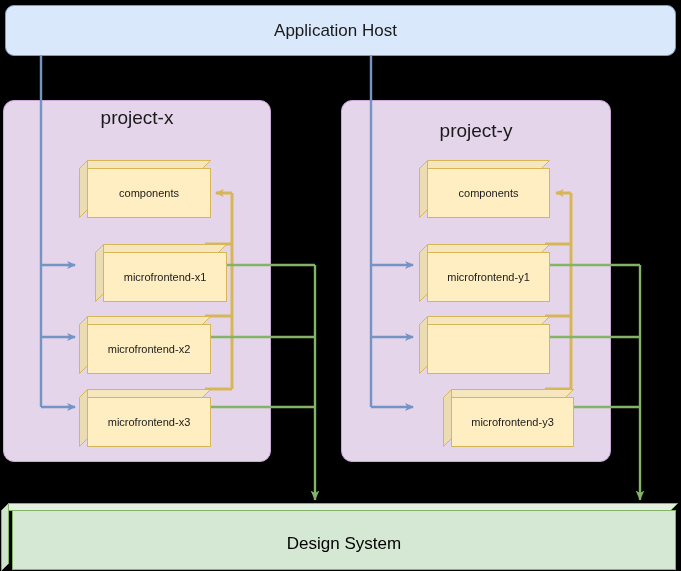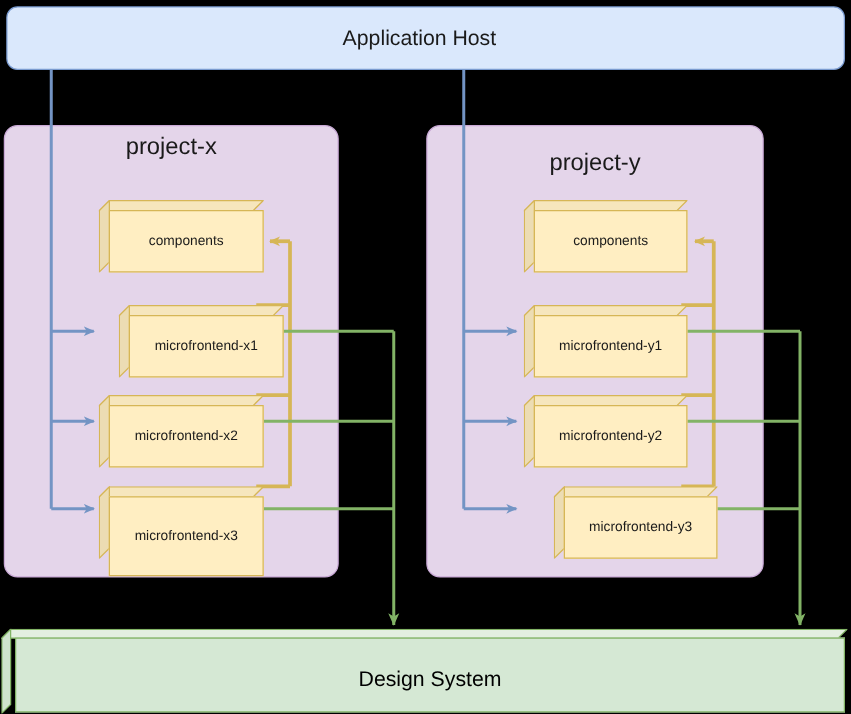--- a/index.html
+++ b/index.html
@@ -141,21 +141,21 @@
     <div class="top">
       <svg width="132" height="58" viewBox="0 0 132 58">
         <path d="M0.5,8.5 L8.5,0.5 L131.5,0.5 L123.5,8.5 Z" fill="#f6e6bd" stroke="#d6b656" stroke-width="1"></path>
         <path d="M0.5,8.5 L0.5,57.5 L8.5,49.5 L8.5,0.5 Z" fill="#ecdcb3" stroke="#d6b656" stroke-width="1"></path>
       </svg>
     </div>
     <div class="face"></div>
     <div class="txt">microfrontend-x2</div>
   </div>
 
-  <div class="cube" style="left:79px;top:389px;width:132px;height:72px;">
+  <div class="cube" style="left:79px;top:389px;width:132px;height:58px;">
     <div class="top">
       <svg width="132" height="58" viewBox="0 0 132 58">
         <path d="M0.5,8.5 L8.5,0.5 L131.5,0.5 L123.5,8.5 Z" fill="#f6e6bd" stroke="#d6b656" stroke-width="1"></path>
         <path d="M0.5,8.5 L0.5,57.5 L8.5,49.5 L8.5,0.5 Z" fill="#ecdcb3" stroke="#d6b656" stroke-width="1"></path>
       </svg>
     </div>
     <div class="face"></div>
     <div class="txt">microfrontend-x3</div>
   </div>
 
@@ -182,21 +182,20 @@
   </div>
 
   <div class="cube" style="left:419px;top:316px;width:131px;height:58px;">
     <div class="top">
       <svg width="131" height="58" viewBox="0 0 131 58">
         <path d="M0.5,8.5 L8.5,0.5 L130.5,0.5 L122.5,8.5 Z" fill="#f6e6bd" stroke="#d6b656" stroke-width="1"></path>
         <path d="M0.5,8.5 L0.5,57.5 L8.5,49.5 L8.5,0.5 Z" fill="#ecdcb3" stroke="#d6b656" stroke-width="1"></path>
       </svg>
     </div>
     <div class="face"></div>
-    <div class="txt">microfrontend-y2</div>
   </div>
 
   <div class="cube" style="left:419px;top:389px;width:131px;height:58px;margin-left:24px;">
     <div class="top">
       <svg width="131" height="58" viewBox="0 0 131 58">
         <path d="M0.5,8.5 L8.5,0.5 L130.5,0.5 L122.5,8.5 Z" fill="#f6e6bd" stroke="#d6b656" stroke-width="1"></path>
         <path d="M0.5,8.5 L0.5,57.5 L8.5,49.5 L8.5,0.5 Z" fill="#ecdcb3" stroke="#d6b656" stroke-width="1"></path>
       </svg>
     </div>
     <div class="face"></div>

